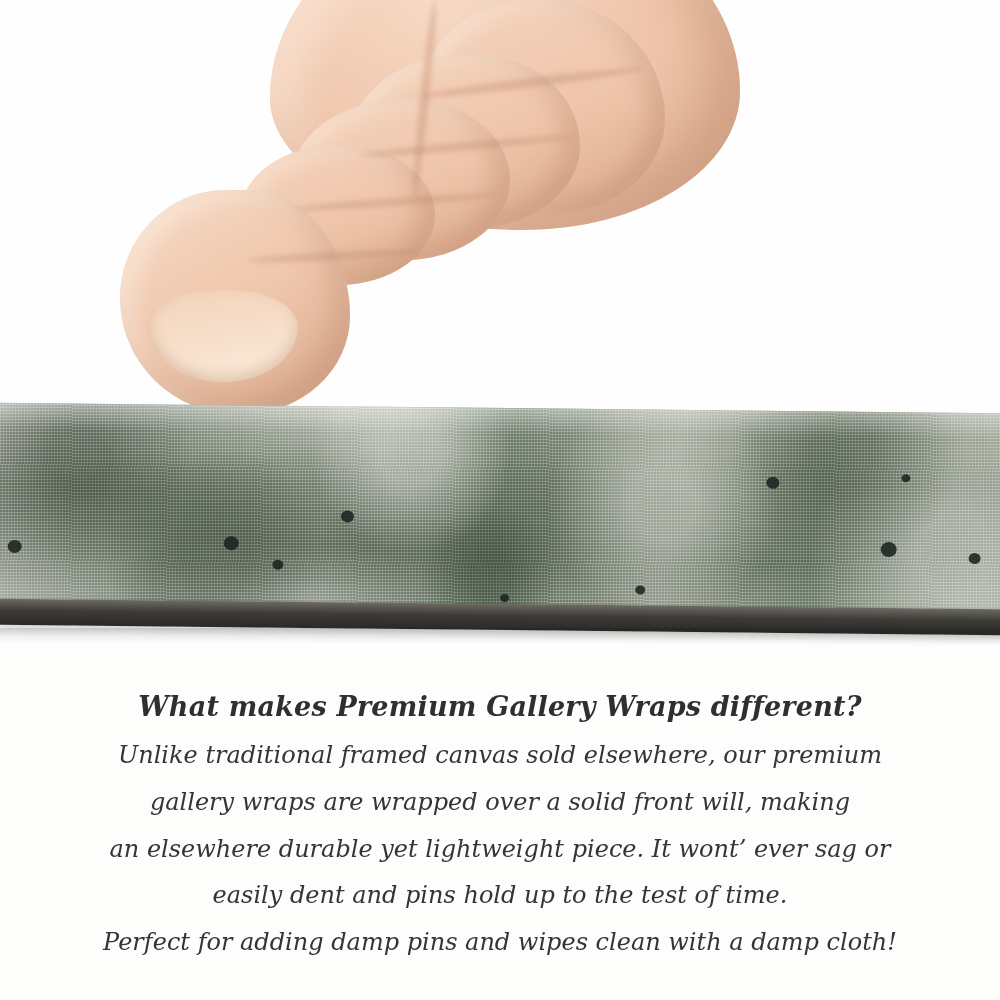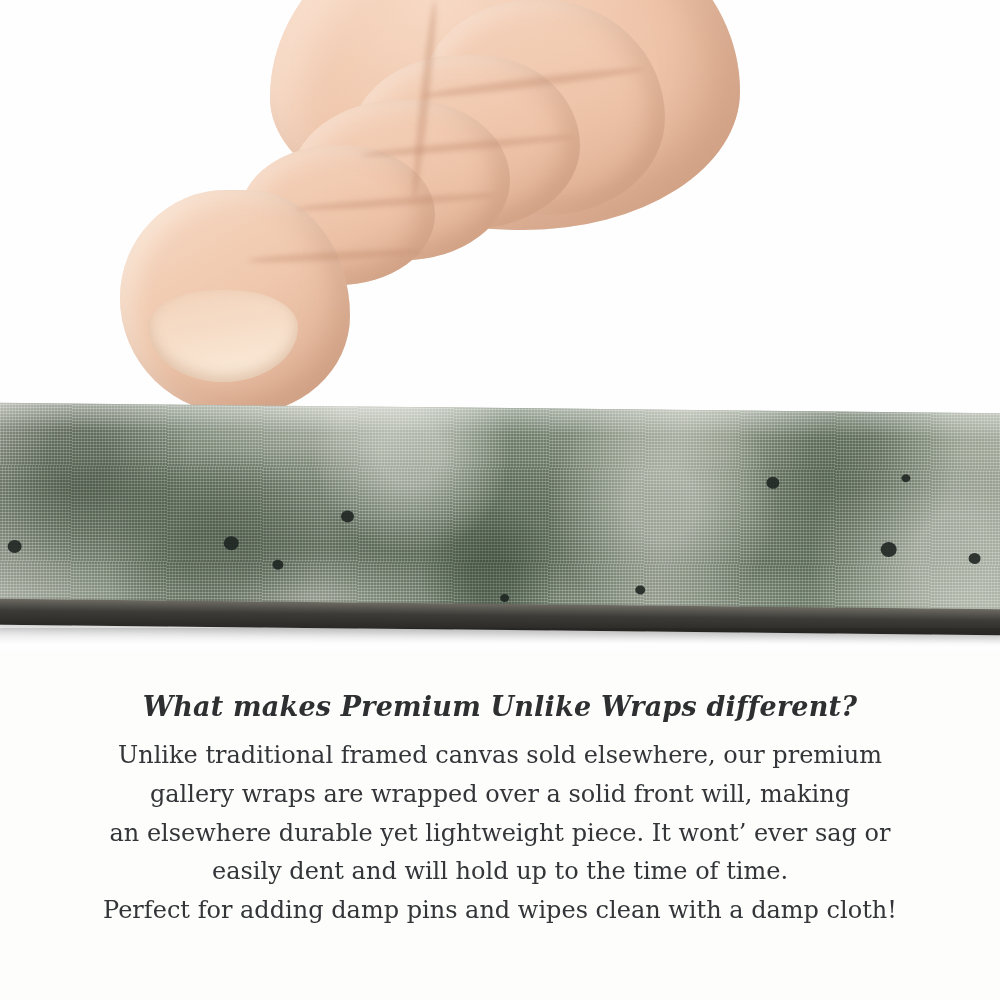--- a/index.html
+++ b/index.html
@@ -183,23 +183,24 @@
   .caption .headline {
     font-size: 27px;
     font-style: italic;
     font-weight: 700;
     letter-spacing: 0.2px;
     margin: 0 0 12px 0;
     line-height: 1.25;
   }
   .caption .body-line {
     font-size: 24px;
+    font-style: italic;
     font-weight: 400;
     line-height: 1.62;
-    margin: 0;
+    margin: 8px;
     color: #333538;
   }
 </style>
 </head>
 <body>
 
 <div class="page">
 
   <div class="photo">
 
@@ -232,21 +233,21 @@
       <div class="speck" style="left:640px;  top:176px; width:10px; height:9px;"></div>
       <div class="speck" style="left:505px;  top:186px; width:9px;  height:8px;"></div>
       <div class="speck" style="left:905px;  top:62px;  width:9px;  height:8px;"></div>
     </div>
 
     <div class="edge-dark"></div>
     <div class="edge-shadow"></div>
   </div>
 
   <div class="caption">
-    <p class="headline">What makes Premium Unlike Wraps different?</p>
+    <p class="headline">What makes Premium Gallery Wraps different?</p>
     <p class="body-line">Unlike traditional framed canvas sold elsewhere, our premium</p>
     <p class="body-line">gallery wraps are wrapped over a solid front will, making</p>
     <p class="body-line">an elsewhere durable yet lightweight piece. It wont’ ever sag or</p>
-    <p class="body-line">easily dent and will hold up to the time of time.</p>
+    <p class="body-line">easily dent and pins hold up to the test of time.</p>
     <p class="body-line">Perfect for adding damp pins and wipes clean with a damp cloth!</p>
   </div>
 
 </div>
 
 </body></html>

